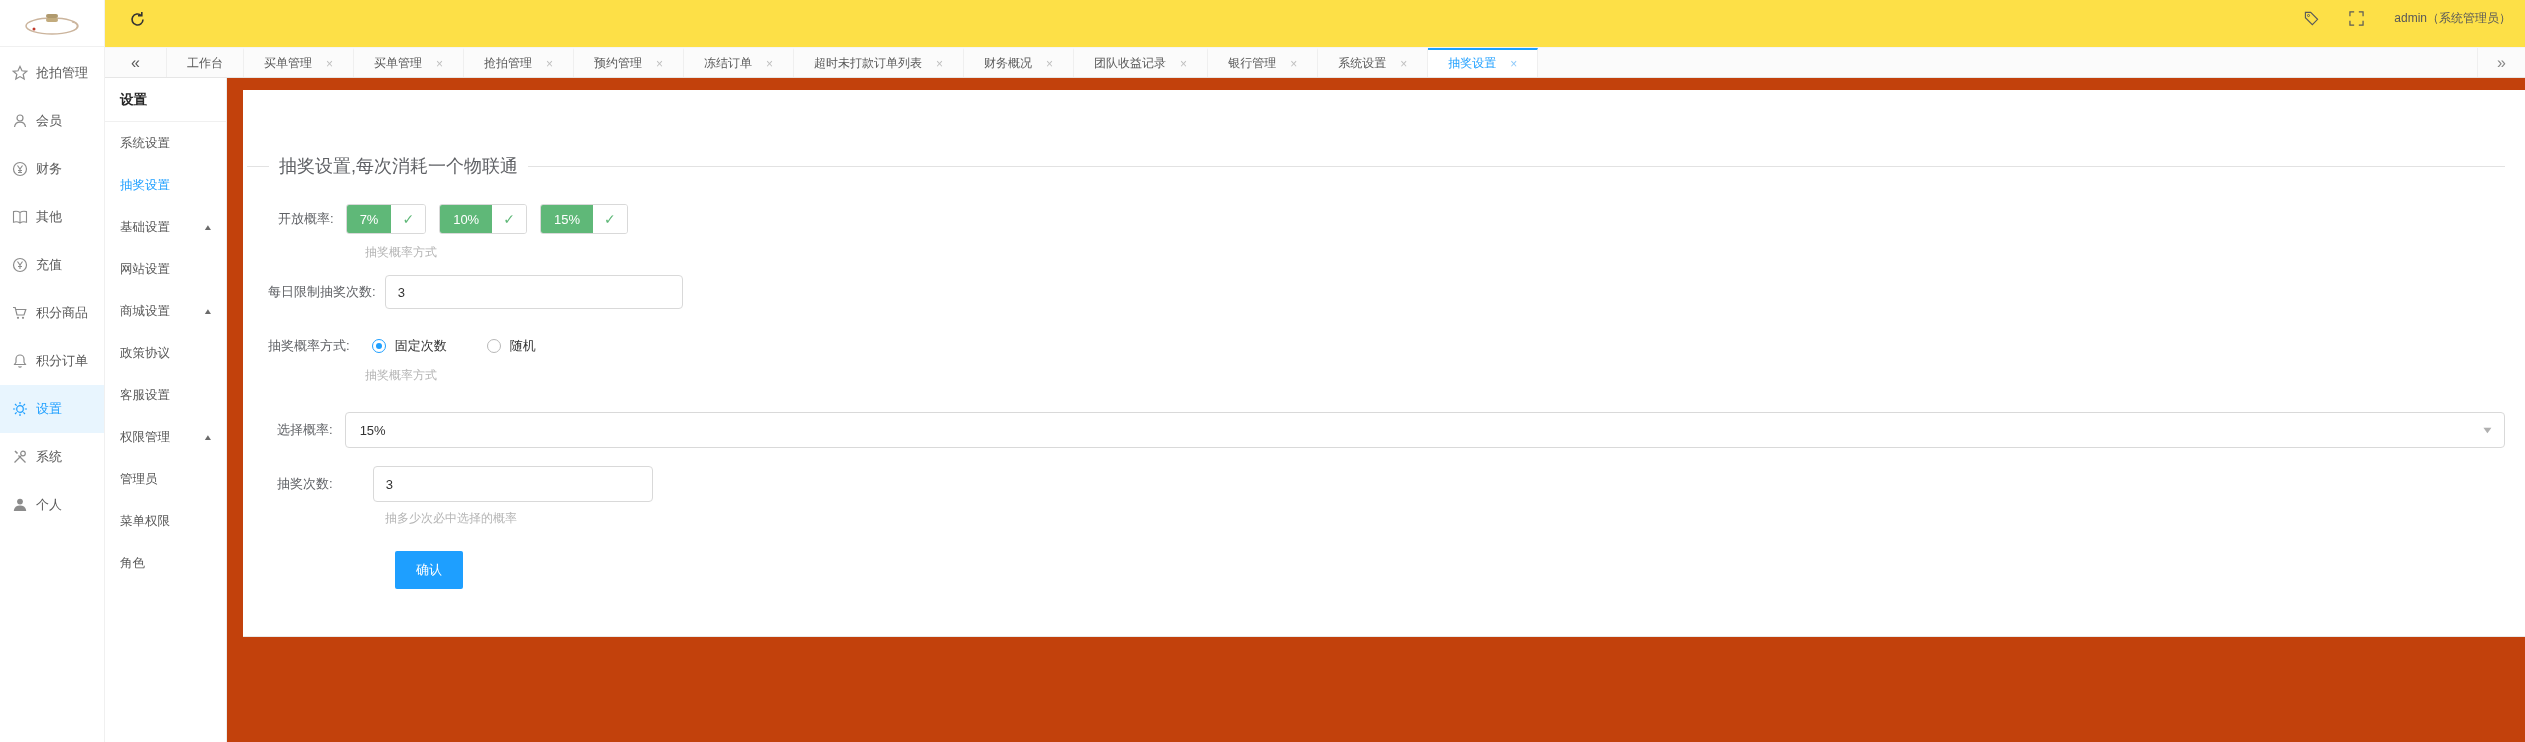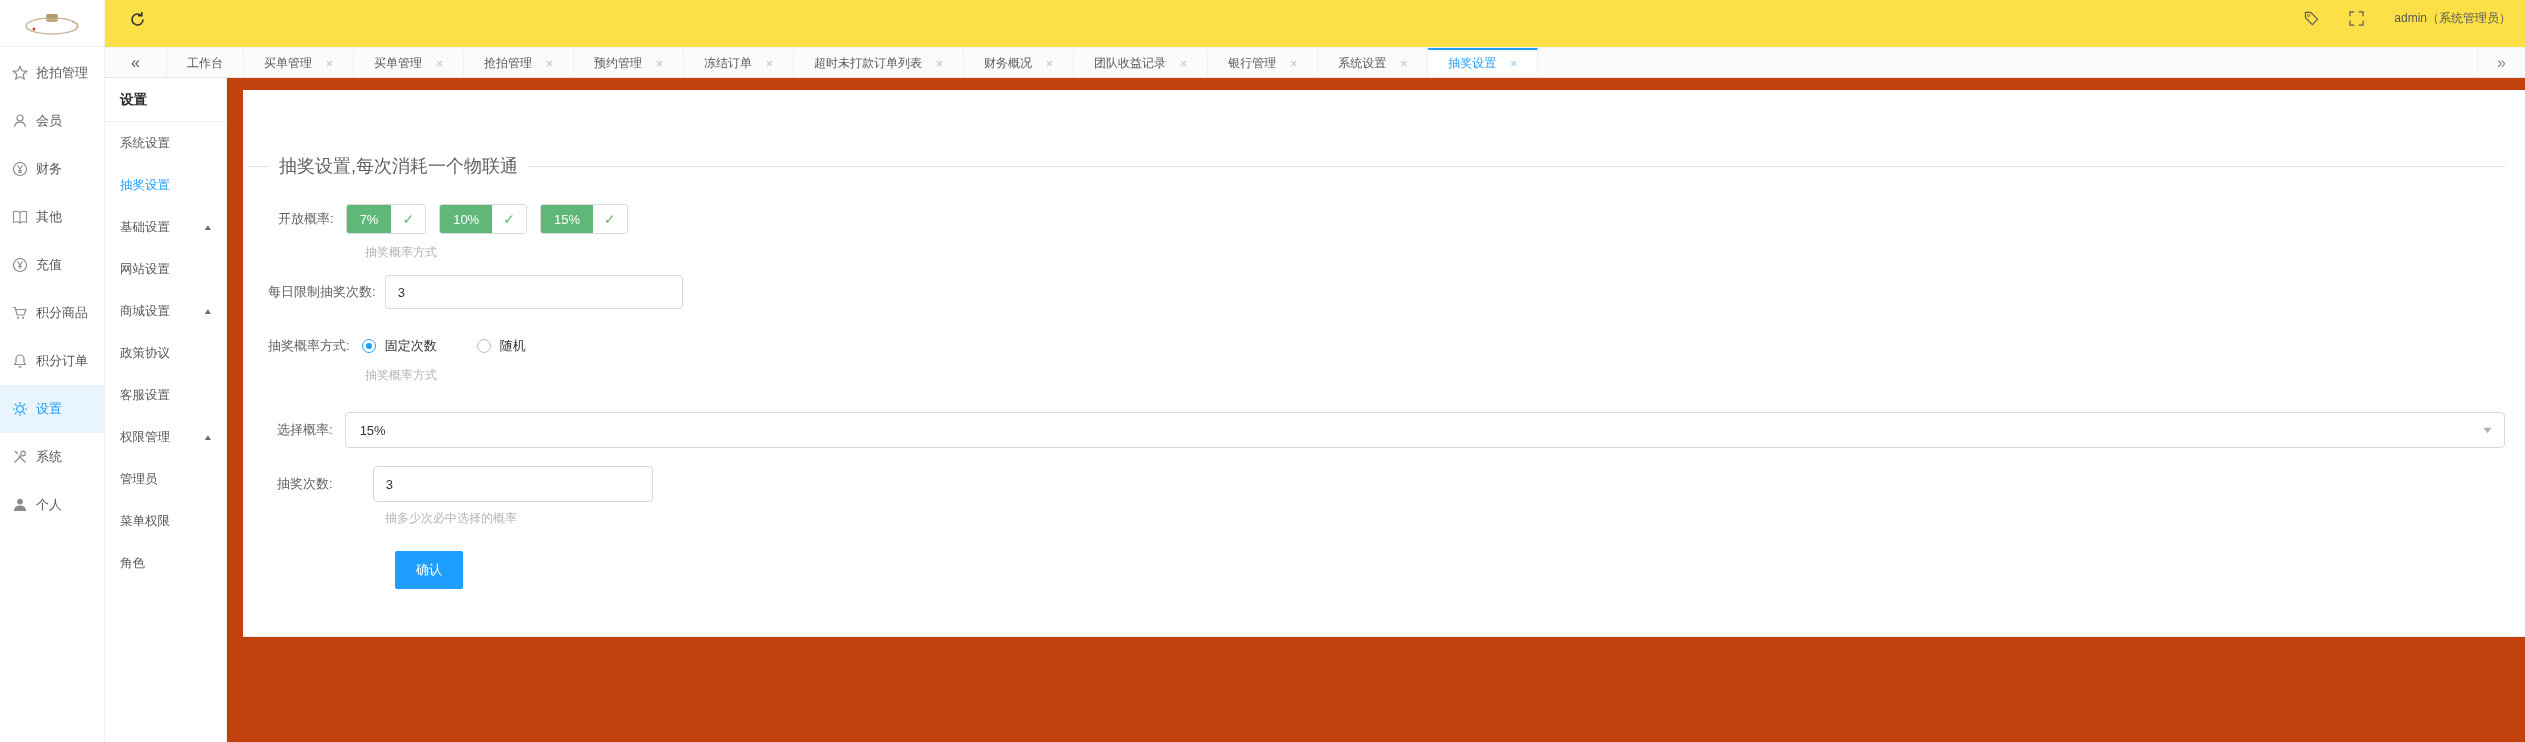--- a/index.html
+++ b/index.html
@@ -62,21 +62,21 @@
   .prob-pair .pval { background:#5fb878; color:#fff; font-size:13px; display:flex; align-items:center; padding:0 13px; }
   .prob-pair .pcheck { background:#fff; color:#5fb878; font-size:14px; display:flex; align-items:center; padding:0 11px; }
   .helper1 { margin-left:122px; margin-top:10px; }
 
   .row-daily { margin-top:14px; padding-left:25px; }
   .row-daily .flabel { margin-right:9px; }
   .txt-input { height:34px; border:1px solid #d9d9d9; border-radius:4px; font-size:13px; color:#333; padding:0 12px; outline:none; background:#fff; font-family:inherit; }
   .input-daily { width:298px; }
 
   .row-mode { margin-top:28px; padding-left:25px; }
-  .row-mode .flabel { margin-right:12px; }
+  .row-mode .flabel { margin-right:22px; }
   .radio { display:flex; align-items:center; margin-right:40px; cursor:pointer;text-align:right; }
   .radio .rc { width:14px; height:14px; border-radius:50%; border:1px solid #b8b8b8; background:#fff; position:relative; }
   .radio.selected .rc { border-color:#1e9fff; }
   .radio.selected .rc::after { content:""; position:absolute; left:3px; top:3px; width:6px; height:6px; border-radius:50%; background:#1e9fff; }
   .radio .rlabel { font-size:13px; color:#333; margin-left:9px; }
   .helper2 { margin-left:122px; margin-top:12px; }
 
   .row-select { margin-top:28px; padding-left:34px; padding-right:20px; }
   .row-select .flabel { margin-right:12px; }
   .select-box { flex:1; height:36px; border:1px solid #d9d9d9; border-radius:4px; background:#fff; display:flex; align-items:center; justify-content:space-between; padding:0 12px 0 14px; cursor:pointer; }

